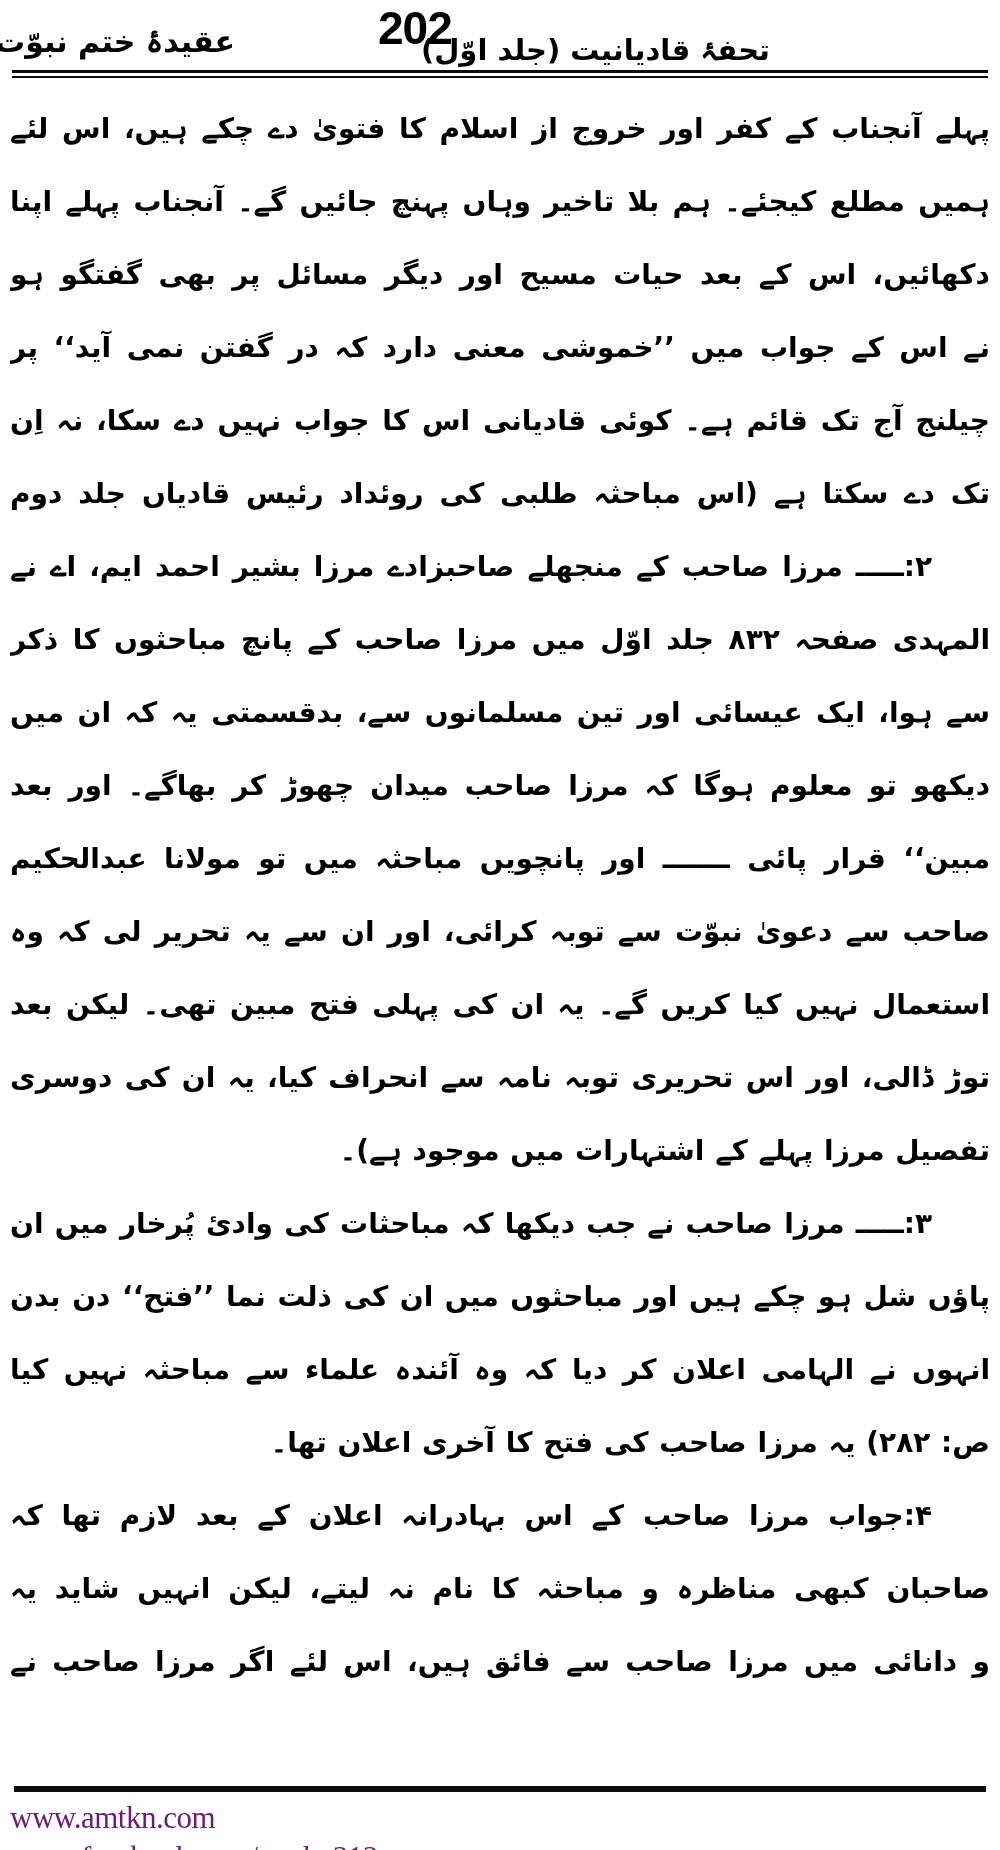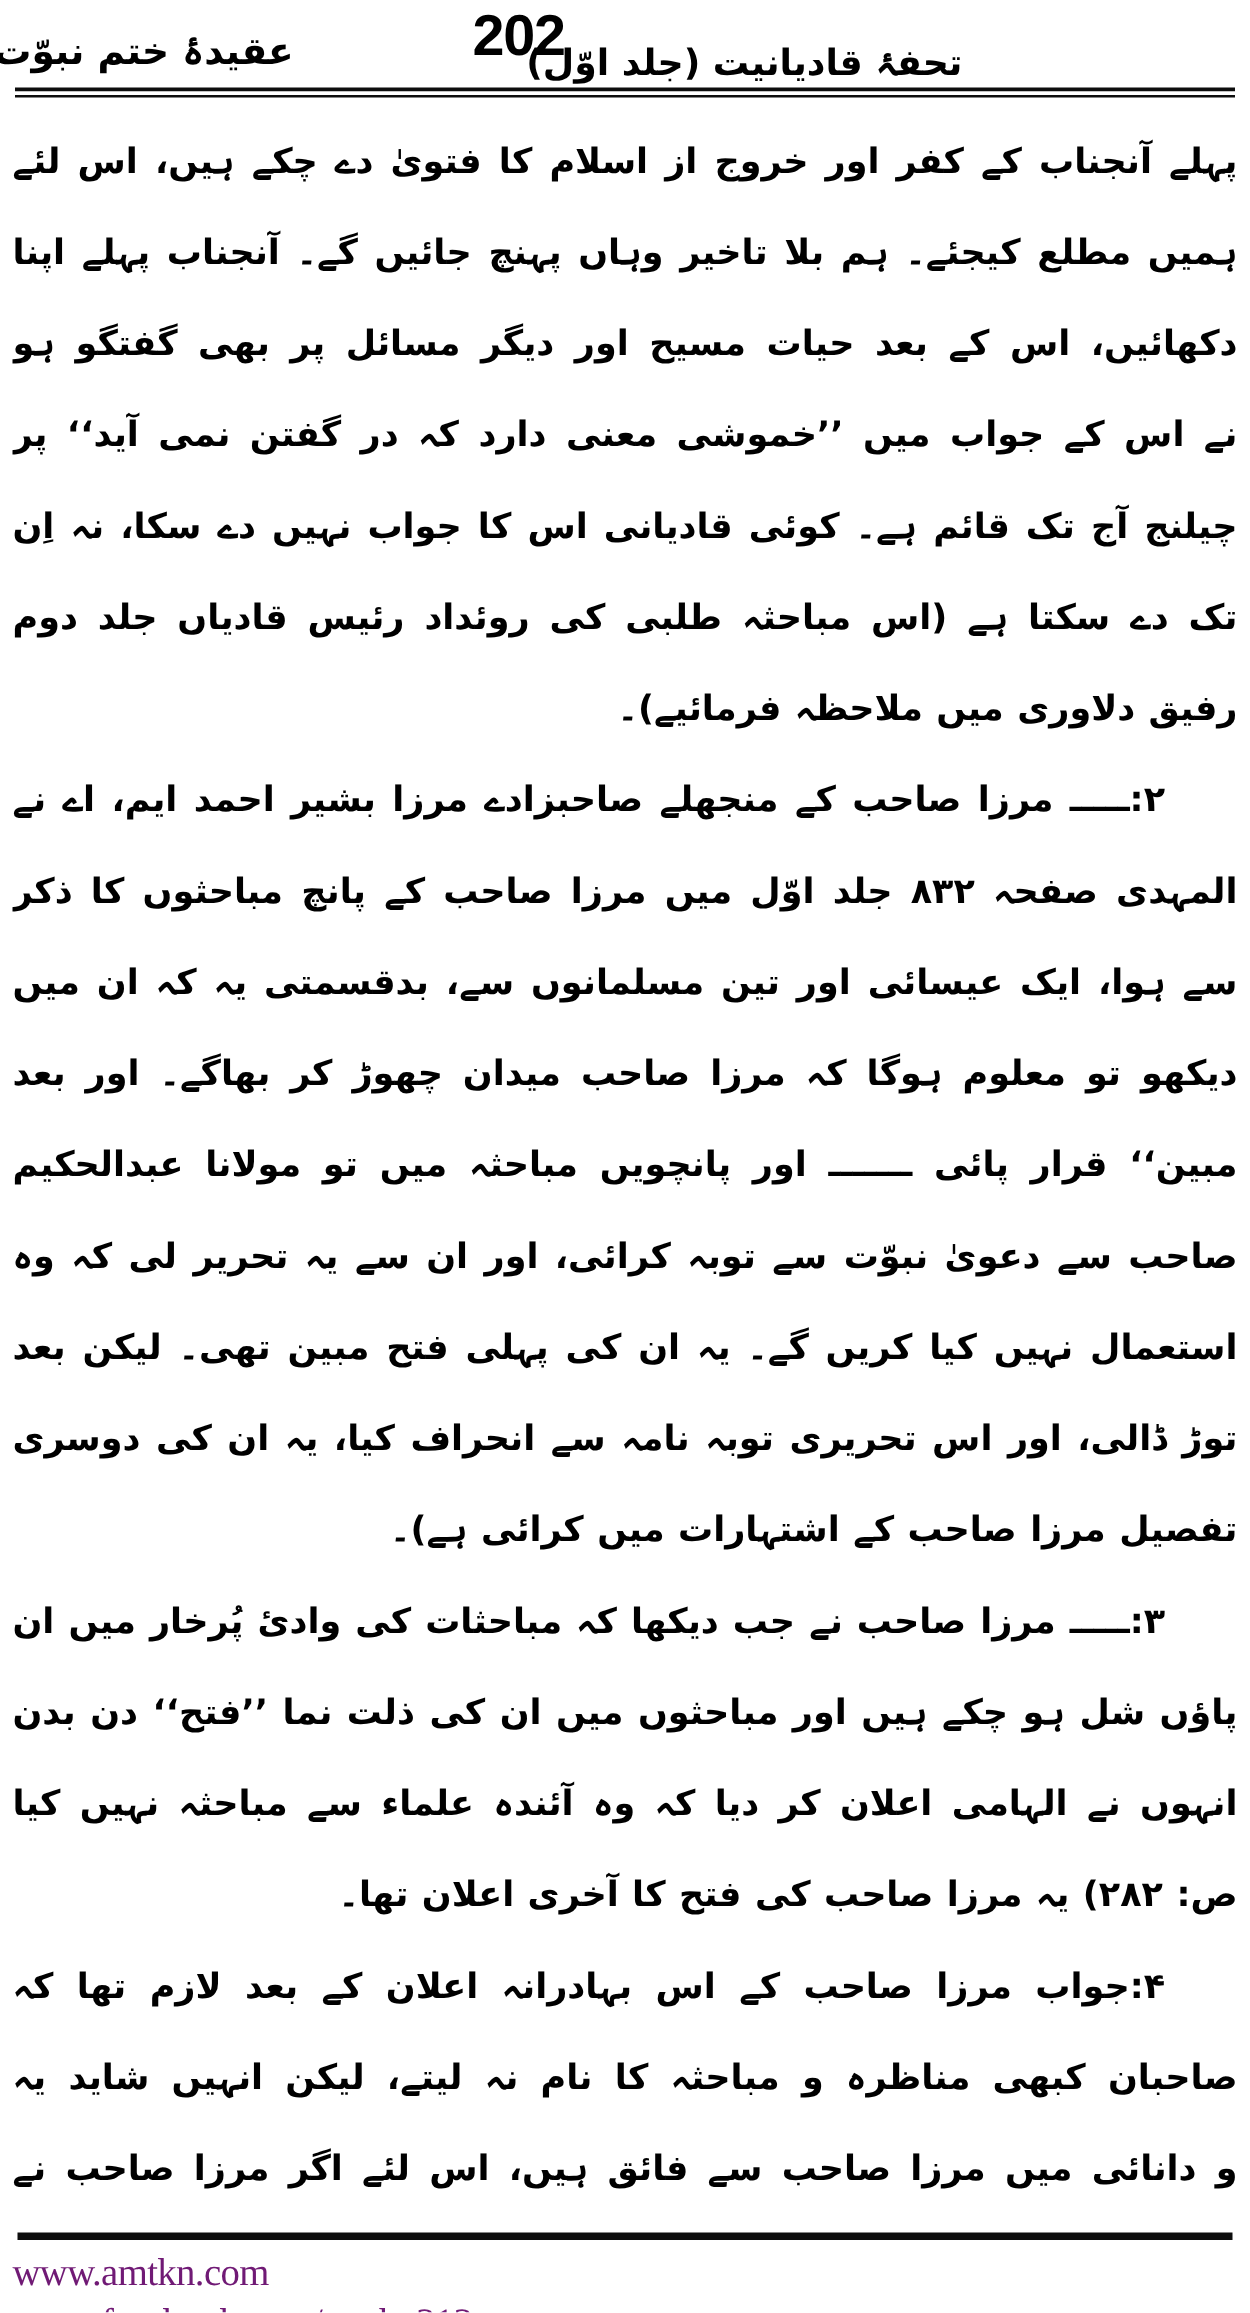--- a/index.html
+++ b/index.html
@@ -61,30 +61,29 @@
     <div class="hdr-rule"></div>
   </div>
 
   <div id="body-text">
       <div class="line full">پہلے آنجناب کے کفر اور خروج از اسلام کا فتویٰ دے چکے ہیں، اس لئے کوئی جگہ تجویز کر کے</div>
       <div class="line full">ہمیں مطلع کیجئے۔ ہم بلا تاخیر وہاں پہنچ جائیں گے۔ آنجناب پہلے اپنا اسلام ثابت کر کے</div>
       <div class="line full">دکھائیں، اس کے بعد حیات مسیح اور دیگر مسائل پر بھی گفتگو ہو جائے گی۔ لیکن مرزا صاحب</div>
       <div class="line full">نے اس کے جواب میں ’’خموشی معنی دارد کہ در گفتن نمی آید‘‘ پر عمل کیا۔ اور علمائے لدھیانہ کا</div>
       <div class="line full">چیلنج آج تک قائم ہے۔ کوئی قادیانی اس کا جواب نہیں دے سکا، نہ اِن شاء اللہ قیامت</div>
       <div class="line full">تک دے سکتا ہے (اس مباحثہ طلبی کی روئداد رئیس قادیاں جلد دوم مؤلفہ مولانا ابوالقاسم</div>
-      <div class="line end">رفیق دلاوری میں ملاحظہ فرمائیے)۔</div>
       <div class="line indent">۲:ـــــ مرزا صاحب کے منجھلے صاحبزادے مرزا بشیر احمد ایم، اے نے سیرۃ</div>
       <div class="line full">المہدی صفحہ ۸۳۲ جلد اوّل میں مرزا صاحب کے پانچ مباحثوں کا ذکر کیا ہے۔ ایک آریہ</div>
       <div class="line full">سے ہوا، ایک عیسائی اور تین مسلمانوں سے، بدقسمتی یہ کہ ان میں سے چار کی روئداد پڑھ کر</div>
       <div class="line full">دیکھو تو معلوم ہوگا کہ مرزا صاحب میدان چھوڑ کر بھاگے۔ اور بعد میں ان کی یہ شکست ’’فتح</div>
       <div class="line full">مبین‘‘ قرار پائی ـــــــ اور پانچویں مباحثہ میں تو مولانا عبدالحکیم کلانوری نے مرزا</div>
       <div class="line full">صاحب سے دعویٰ نبوّت سے توبہ کرائی، اور ان سے یہ تحریر لی کہ وہ آئندہ نبوّت کا لفظ</div>
       <div class="line full">استعمال نہیں کیا کریں گے۔ یہ ان کی پہلی فتح مبین تھی۔ لیکن بعد میں مرزا صاحب نے توبہ</div>
       <div class="line full">توڑ ڈالی، اور اس تحریری توبہ نامہ سے انحراف کیا، یہ ان کی دوسری فتح مبین تھی (اس کی</div>
-      <div class="line end">تفصیل مرزا صاحب کے اشتہارات میں کرائی ہے)۔</div>
+      <div class="line end">تفصیل مرزا پہلے کے اشتہارات میں موجود ہے)۔</div>
       <div class="line indent">۳:ـــــ مرزا صاحب نے جب دیکھا کہ مباحثات کی وادیٔ پُرخار میں ان کے</div>
       <div class="line full">پاؤں شل ہو چکے ہیں اور مباحثوں میں ان کی ذلت نما ’’فتح‘‘ دن بدن نمایاں ہو رہی ہے تو</div>
       <div class="line full">انہوں نے الہامی اعلان کر دیا کہ وہ آئندہ علماء سے مباحثہ نہیں کیا کریں گے۔ (انجام آتھم</div>
       <div class="line end">ص: ۲۸۲) یہ مرزا صاحب کی فتح کا آخری اعلان تھا۔</div>
       <div class="line indent">۴:جواب مرزا صاحب کے اس بہادرانہ اعلان کے بعد لازم تھا کہ قادیانی</div>
       <div class="line full">صاحبان کبھی مناظرہ و مباحثہ کا نام نہ لیتے، لیکن انہیں شاید یہ احساس تھا کہ وہ علم و فضل اور فہم</div>
       <div class="line full">و دانائی میں مرزا صاحب سے فائق ہیں، اس لئے اگر مرزا صاحب نے مناظروں اور</div>
     </div>
 
   <div class="footer-rule"></div>

